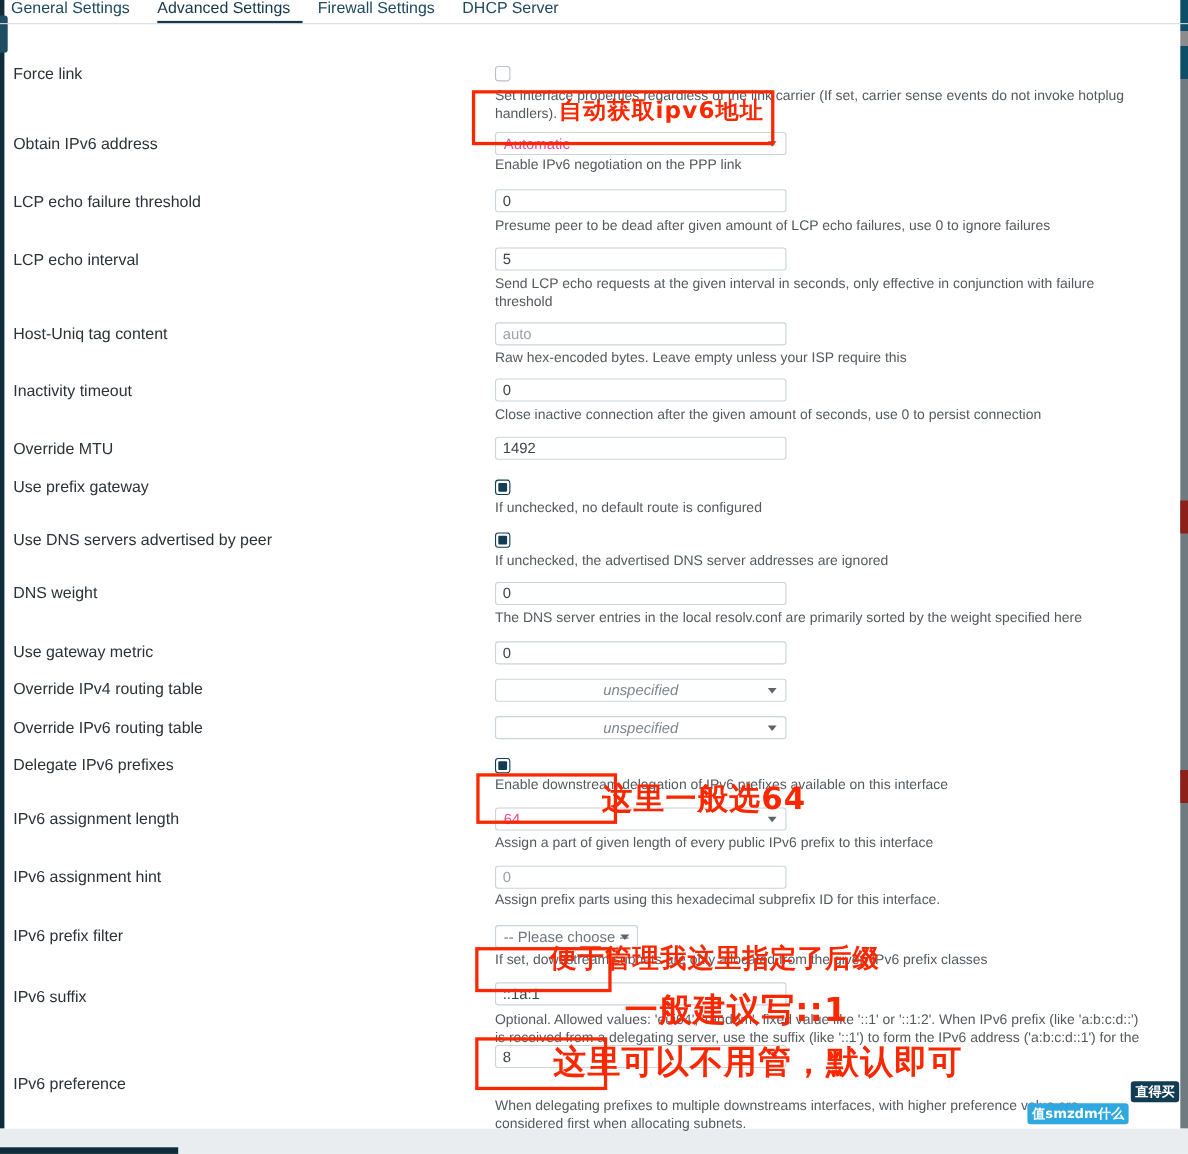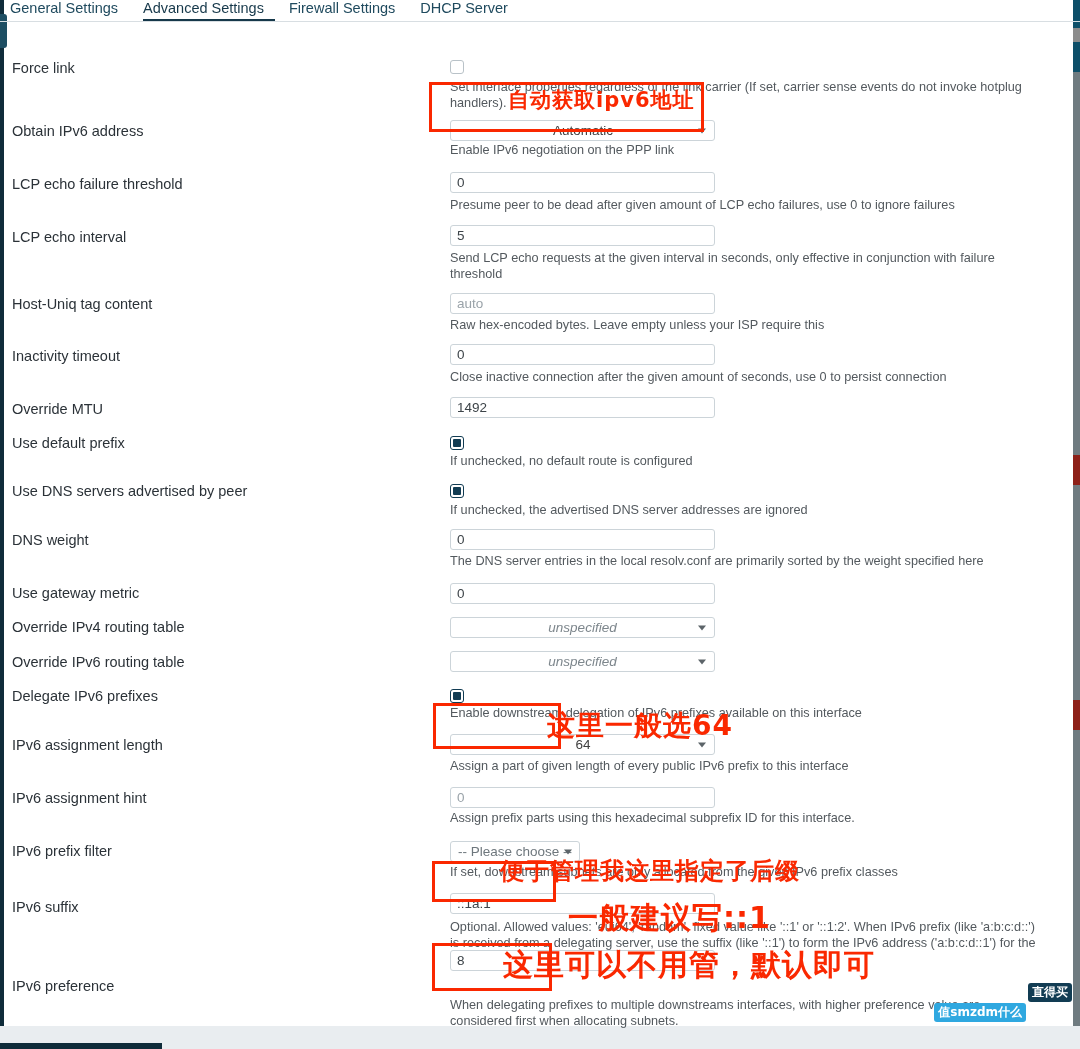--- a/index.html
+++ b/index.html
@@ -104,23 +104,23 @@
   .selbox .caret {
     position: absolute; right: 8px; top: 50%;
     transform: translateY(-50%);
     width: 0; height: 0;
     border-left: 4px solid transparent;
     border-right: 4px solid transparent;
     border-top: 5px solid #5c6469;
   }
   
   .selbox.plain {
-    justify-content: center;
+    justify-content: flex-start;
     font-style: normal;
-    color: #404040;
+    color: #ec4899;
     padding-left: 7px;
   }
   
   .selbox.small {
     width: 130px;
     justify-content: flex-start;
     font-style: normal;
     color: #6e777d;
     padding-left: 7px;
   }
@@ -241,21 +241,21 @@
       <div class="row">
         <div class="lbl" style="top: 324px;">Inactivity timeout</div>
         <div class="ctl" style="top: 320px;"><input class="txt" type="text" value="0" style=""></div>
         <div class="help" style="top: 346px;">Close inactive connection after the given amount of seconds, use 0 to persist connection</div>
       </div>
       <div class="row">
         <div class="lbl" style="top: 377px;">Override MTU</div>
         <div class="ctl" style="top: 373px;"><input class="txt" type="text" value="1492" style=""></div>
       </div>
       <div class="row">
-        <div class="lbl" style="top: 411px;">Use default prefix</div>
+        <div class="lbl" style="top: 411px;">Use prefix gateway</div>
         <div class="ctl" style="top: 412px;">
           <div class="cb on"></div>
         </div>
         <div class="help" style="top: 430px;">If unchecked, no default route is configured</div>
       </div>
       <div class="row">
         <div class="lbl" style="top: 459px;">Use DNS servers advertised by peer</div>
         <div class="ctl" style="top: 460px;">
           <div class="cb on"></div>
         </div>

